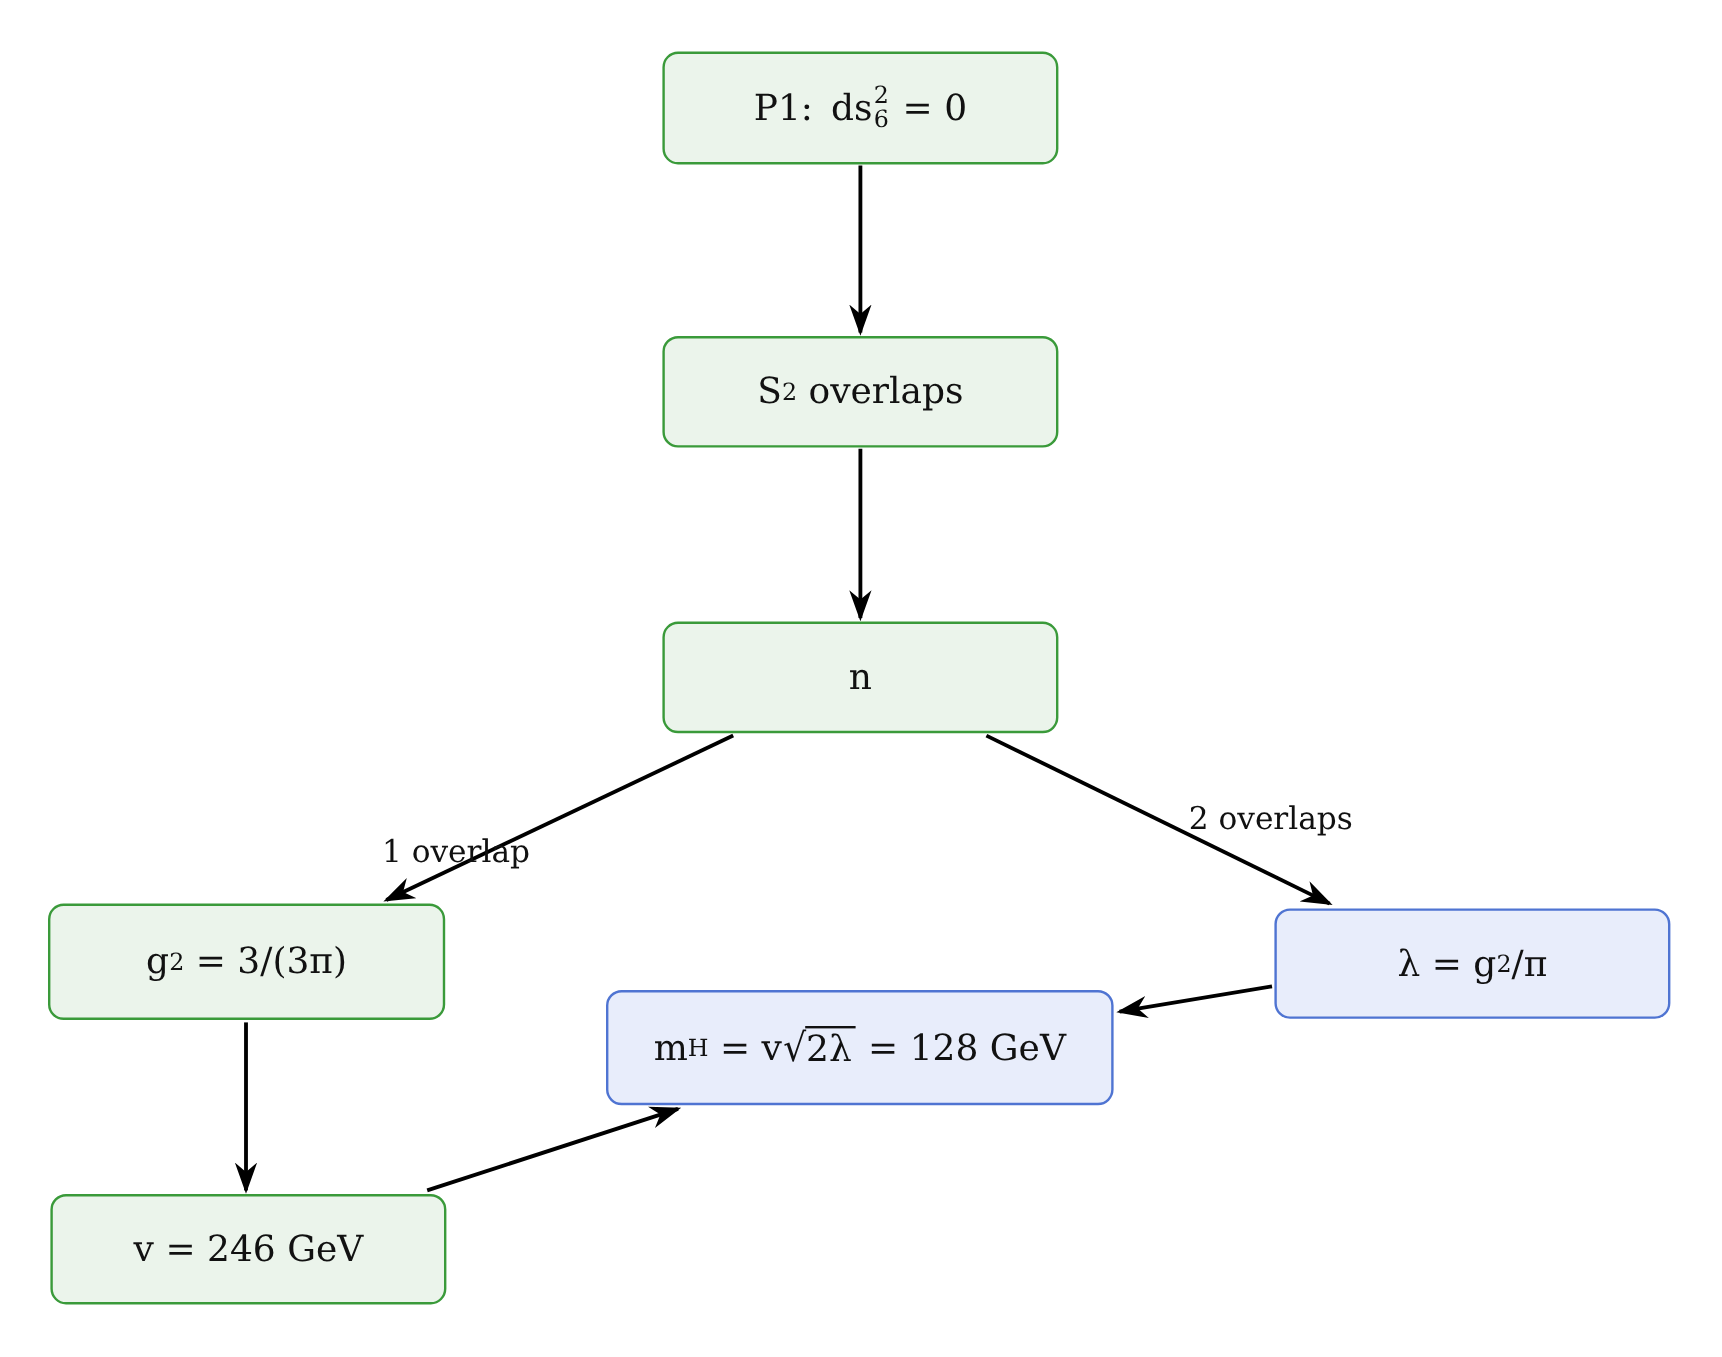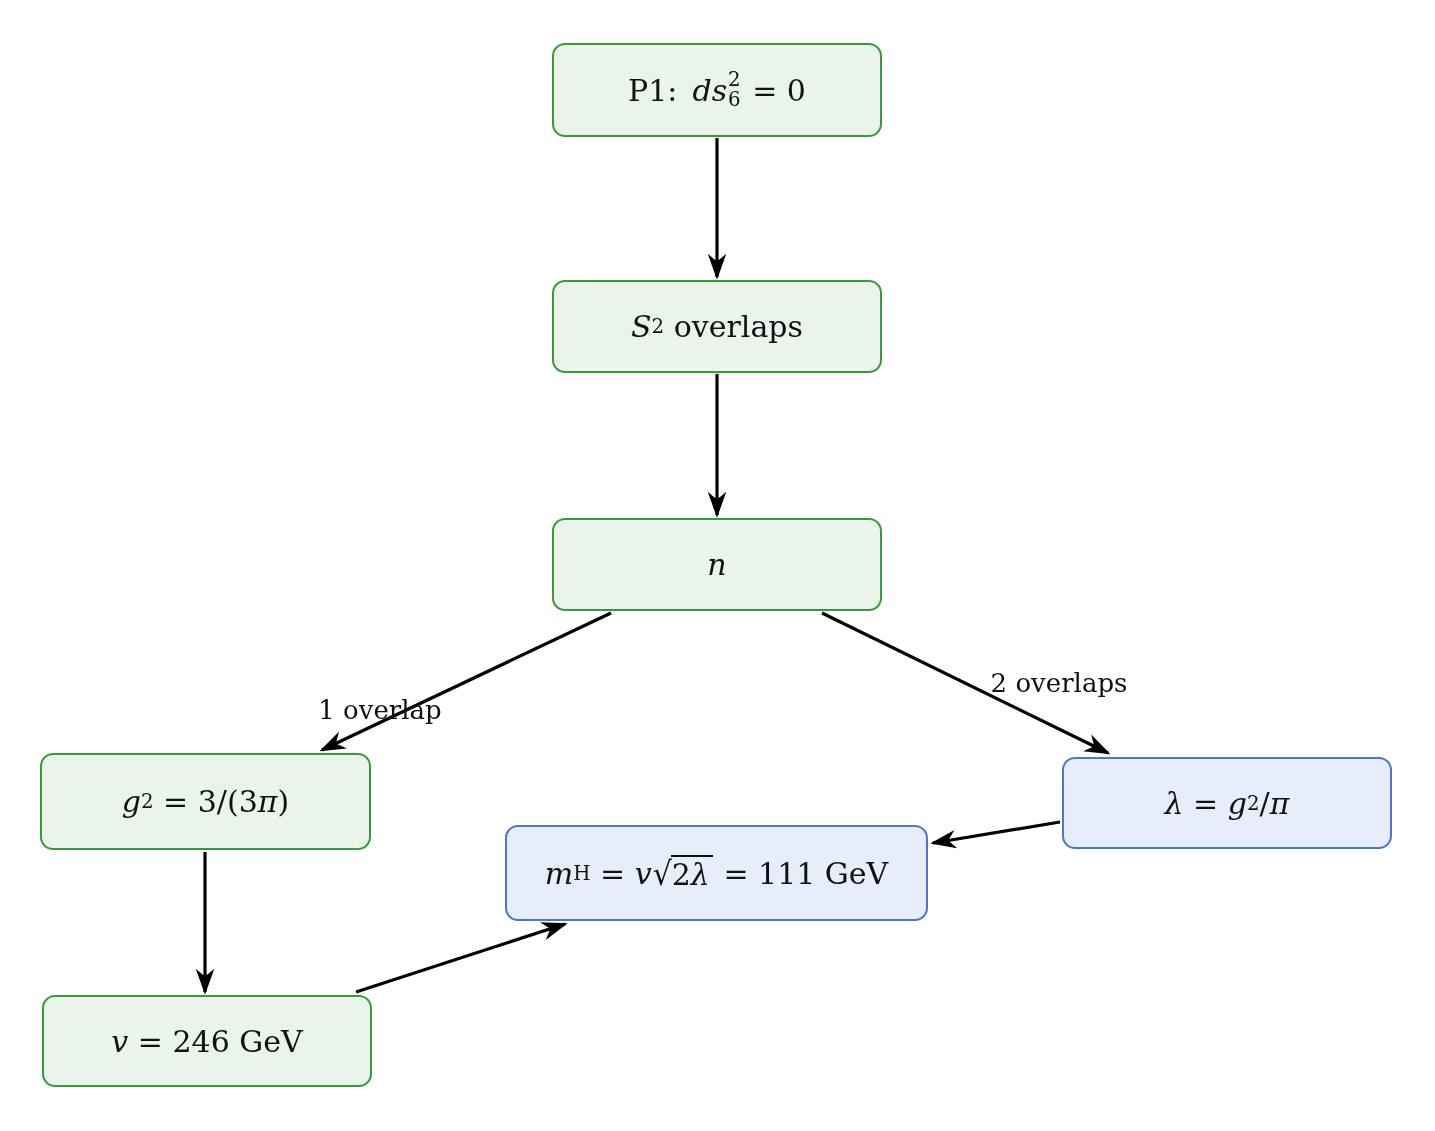--- a/index.html
+++ b/index.html
@@ -17,21 +17,21 @@
     position:absolute;
     box-sizing:border-box;
     display:flex;align-items:center;justify-content:center;
     border-radius:13px;
     border:2px solid #000;
     font-size:30px;
     white-space:pre;
   }
   .node.green{border-color:var(--green-border,#3a9a3a);background:var(--green-fill,#ebf4eb);}
   .node.blue{border-color:var(--blue-border,#4f74d2);background:var(--blue-fill,#e8edfb);}
-  .it{font-style:italic;}
+  .it{}
   sup{font-size:.66em;}
   sub{font-size:.66em;}
   .supsub{
     display:inline-flex;flex-direction:column;align-items:center;
     font-size:.66em;line-height:1.02;vertical-align:-0.42em;
     margin-left:1px;margin-right:2px;
   }
   .sqrt{display:inline-flex;align-items:flex-start;margin:0 1px;}
   .radsign{font-style:normal;transform:scaleY(1.08);transform-origin:top;}
   .radicand{border-top:2.4px solid #111;padding:0 3px 0 1px;margin-left:-1px;}
@@ -58,17 +58,17 @@
       <line x1="822" y1="613" x2="1108" y2="753" marker-end="url(#arrowhead)"></line>
       <line x1="205" y1="852" x2="205" y2="992" marker-end="url(#arrowhead)"></line>
       <line x1="356" y1="992" x2="565" y2="924" marker-end="url(#arrowhead)"></line>
       <line x1="1060" y1="822" x2="933" y2="843" marker-end="url(#arrowhead)"></line>
     </svg>
 <div class="node green" style="left: 552px; top: 43px; width: 330px; height: 94px;"><span>P1: </span><span class="it">ds</span><span class="supsub"><span>2</span><span>6</span></span><span> = 0</span></div>
     <div class="node green" style="left: 552px; top: 280px; width: 330px; height: 93px;"><span class="it">S</span><sup>2</sup><span> overlaps</span></div>
     <div class="node green" style="left: 552px; top: 518px; width: 330px; height: 93px;"><span class="it">n</span></div>
     <div class="node green" style="left: 40px; top: 753px; width: 331px; height: 97px;"><span class="it">g</span><sup>2</sup><span> = 3/(3</span><span class="it">π</span><span>)</span></div>
     <div class="node blue" style="left: 1062px; top: 757px; width: 330px; height: 92px;"><span class="it">λ</span><span> = </span><span class="it">g</span><sup>2</sup><span>/</span><span class="it">π</span></div>
-    <div class="node blue" style="left: 505px; top: 825px; width: 423px; height: 96px;"><span class="it">m</span><sub>H</sub><span> = </span><span class="it">v</span><span class="sqrt"><span class="radsign">√</span><span class="radicand"><span>2</span><span class="it">λ</span></span></span><span> = 111 GeV</span></div>
+    <div class="node blue" style="left: 505px; top: 825px; width: 423px; height: 96px;"><span class="it">m</span><sub>H</sub><span> = </span><span class="it">v</span><span class="sqrt"><span class="radsign">√</span><span class="radicand"><span>2</span><span class="it">λ</span></span></span><span> = 128 GeV</span></div>
     <div class="node green" style="left: 42px; top: 995px; width: 330px; height: 92px;"><span class="it">v</span><span> = 246 GeV</span></div>
     <div class="edge-label" style="left: 380px; top: 682px; margin-top: 28px;">1 overlap</div>
     <div class="edge-label" style="left: 1059px; top: 683px;">2 overlaps</div>
   </div>
 
 </body></html>

